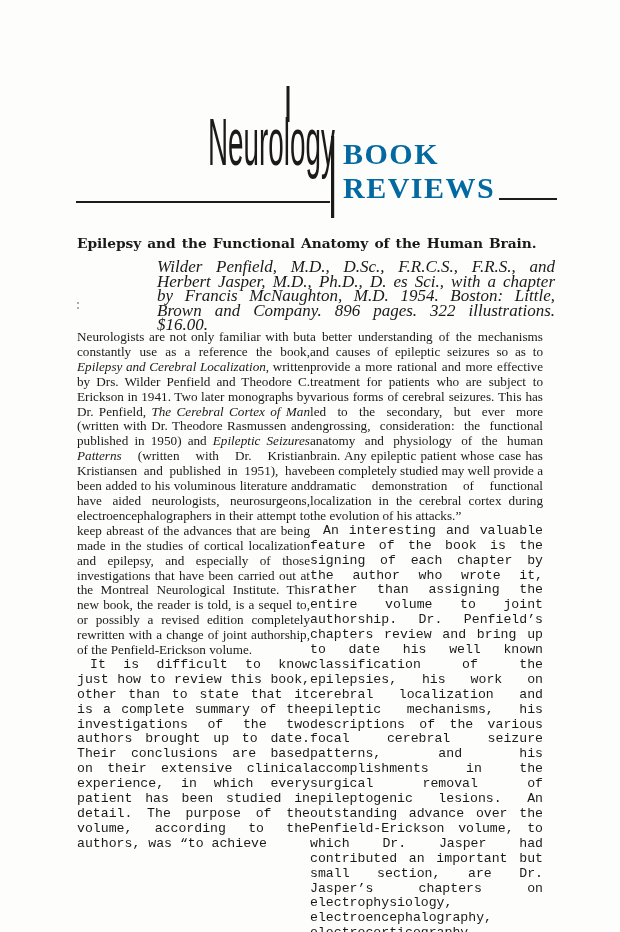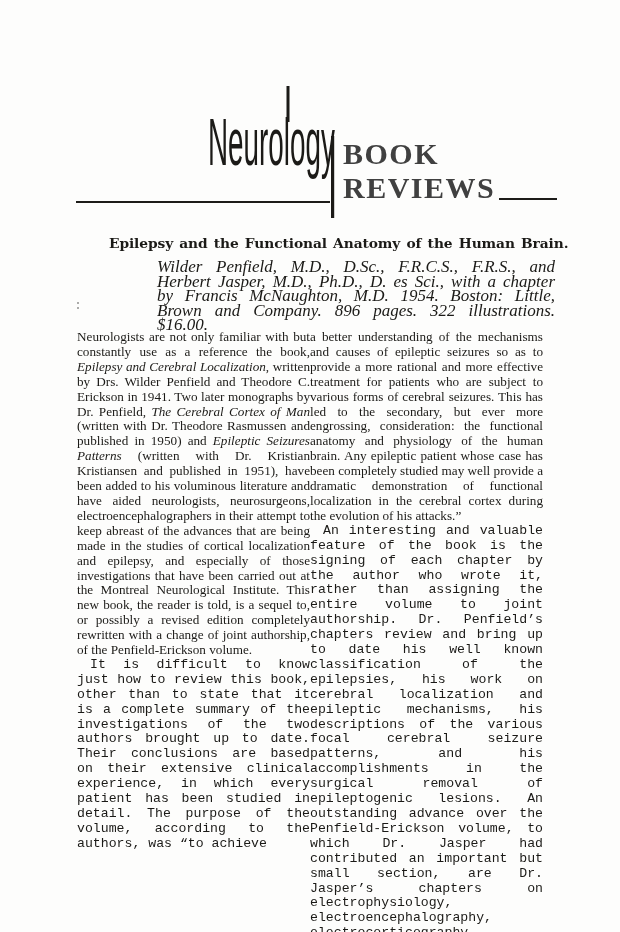--- a/index.html
+++ b/index.html
@@ -6,35 +6,34 @@
   .page{
     position:relative;width:620px;height:932px;margin:0 auto;
     background:#fdfdfc;color:#1b1a17;overflow:hidden;
     font-family:"Liberation Serif",serif;
   }
   
   .logo-svg{position:absolute;left:200px;top:78px;}
   .mast-word{
     position:absolute;left:343px;
     font-family:"Liberation Serif",serif;font-weight:700;
-    font-size:30px;line-height:30px;letter-spacing:1.5px;color:#404040;
+    font-size:30px;line-height:30px;letter-spacing:1.5px;color:#0369a1;
     white-space:nowrap;
   }
   .mast-book{top:139px;}
   .mast-reviews{top:173px;}
   .rule{position:absolute;background:#1d1c19;}
   .rule-left{left:76px;top:201px;width:254px;height:2.4px;}
   .rule-right{left:499px;top:198px;width:58px;height:1.8px;}
   
   .review-title{
     position:absolute;left:77px;top:236px;width:480px;
     font-family:"DejaVu Serif",serif;font-weight:700;
     font-size:13.8px;line-height:15px;letter-spacing:-0.1px;word-spacing:1.5px;
     white-space:nowrap;
-    margin-left:32px;
   }
   .citation{
     position:absolute;left:157px;top:260px;width:398px;
     font-style:italic;font-size:17px;line-height:14.6px;
     text-align:justify;word-spacing:1px;
   }
   
   .columns{
     position:absolute;left:77px;top:330px;width:478px;
     display:flex;gap:0;

